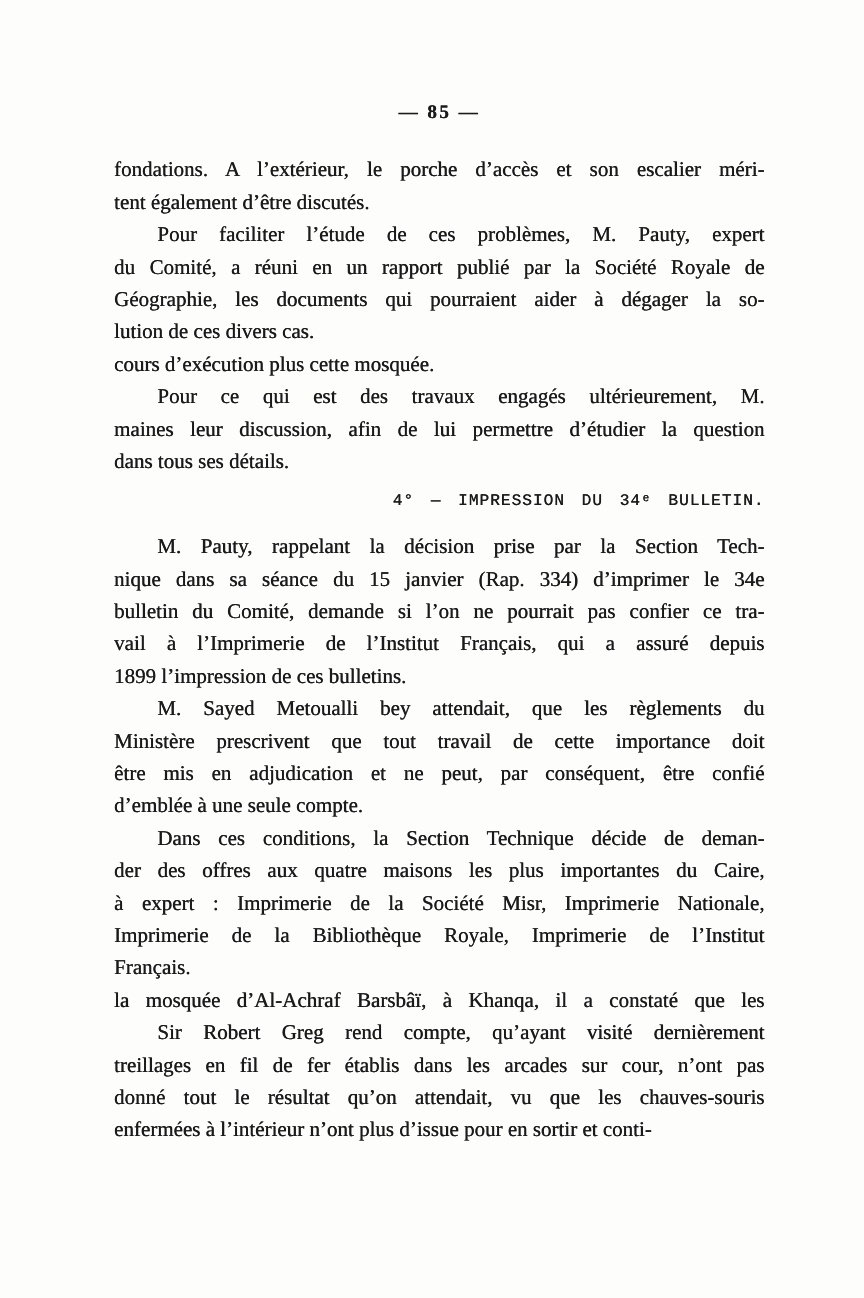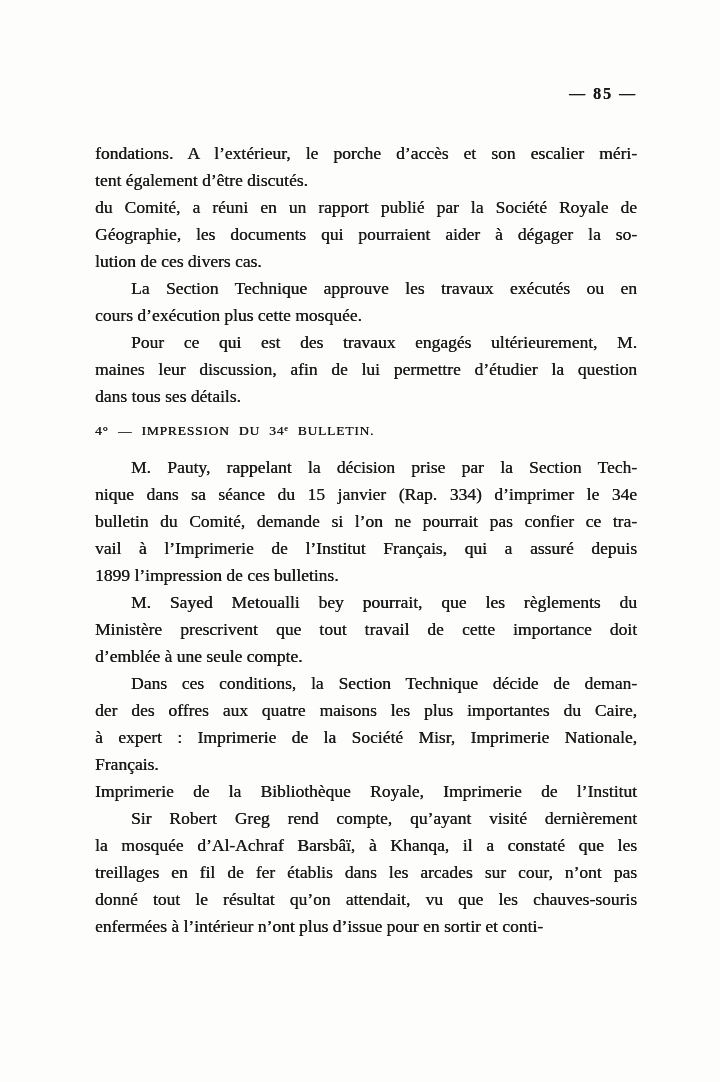--- a/index.html
+++ b/index.html
@@ -15,91 +15,93 @@
     background: #fdfdfc;
     padding: 84px 83px 0 95px;
     font-family: "Liberation Serif", "DejaVu Serif", serif;
     color: #1b1b1b;
     font-size: 17.5px;
     line-height: 27px;
     text-shadow: 0.3px 0 0 currentColor;
     overflow: hidden;
   }
   .page-number {
-    text-align: right;
+    text-align: center;
     font-size: 16px;
     line-height: 20px;
-    margin-bottom: 36px;
+    margin-bottom: 24px;
     letter-spacing: 2px;
     font-weight: bold;
   }
   .content { width: 100%; }
   .paragraph { margin: 0; }
   .line {
     text-align: justify;
     text-align-last: justify;
     white-space: nowrap;
   }
   .line.last { text-align-last: left; }
   .line.indent { padding-left: 36px; }
   .heading {
-    text-align: left;
+    text-align: right;
     font-size: 13.5px;
     line-height: 20px;
     margin: 11px 0 13px 0;
     letter-spacing: 0.8px;
     word-spacing: 5px;
     white-space: nowrap;
+    font-family: Liberation Mono, monospace;
   }
 </style>
 </head>
 <body>
 
 <div class="page">
   <div class="page-number">— 85 —</div>
   <div class="content">
       <div class="paragraph">
         <div class="line">fondations. A l’extérieur, le porche d’accès et son escalier méri-</div>
         <div class="line last">tent également d’être discutés.</div>
       </div>
       <div class="paragraph">
+        <div class="line indent">Pour faciliter l’étude de ces problèmes, M. Pauty, expert</div>
         <div class="line">du Comité, a réuni en un rapport publié par la Société Royale de</div>
         <div class="line">Géographie, les documents qui pourraient aider à dégager la so-</div>
         <div class="line last">lution de ces divers cas.</div>
       </div>
       <div class="paragraph">
-        <div class="line indent">La Section Technique approuve les travaux exécutés ou en</div>
         <div class="line last">cours d’exécution plus cette mosquée.</div>
       </div>
       <div class="paragraph">
         <div class="line indent">Pour ce qui est des travaux engagés ultérieurement, M.</div>
         <div class="line">maines leur discussion, afin de lui permettre d’étudier la question</div>
         <div class="line last">dans tous ses détails.</div>
       </div>
       <div class="heading">4° — IMPRESSION DU 34ᵉ BULLETIN.</div>
       <div class="paragraph">
         <div class="line indent">M. Pauty, rappelant la décision prise par la Section Tech-</div>
         <div class="line">nique dans sa séance du 15 janvier (Rap. 334) d’imprimer le 34e</div>
         <div class="line">bulletin du Comité, demande si l’on ne pourrait pas confier ce tra-</div>
         <div class="line">vail à l’Imprimerie de l’Institut Français, qui a assuré depuis</div>
         <div class="line last">1899 l’impression de ces bulletins.</div>
       </div>
       <div class="paragraph">
-        <div class="line indent">M. Sayed Metoualli bey pourrait, que les règlements du</div>
+        <div class="line indent">M. Sayed Metoualli bey attendait, que les règlements du</div>
         <div class="line">Ministère prescrivent que tout travail de cette importance doit</div>
+        <div class="line">être mis en adjudication et ne peut, par conséquent, être confié</div>
         <div class="line last">d’emblée à une seule compte.</div>
       </div>
       <div class="paragraph">
         <div class="line indent">Dans ces conditions, la Section Technique décide de deman-</div>
         <div class="line">der des offres aux quatre maisons les plus importantes du Caire,</div>
         <div class="line">à expert : Imprimerie de la Société Misr, Imprimerie Nationale,</div>
+        <div class="line">Imprimerie de la Bibliothèque Royale, Imprimerie de l’Institut</div>
         <div class="line last">Français.</div>
-        <div class="line">Imprimerie de la Bibliothèque Royale, Imprimerie de l’Institut</div>
       </div>
       <div class="paragraph">
+        <div class="line">la mosquée d’Al-Achraf Barsbâï, à Khanqa, il a constaté que les</div>
         <div class="line indent">Sir Robert Greg rend compte, qu’ayant visité dernièrement</div>
-        <div class="line">la mosquée d’Al-Achraf Barsbâï, à Khanqa, il a constaté que les</div>
         <div class="line">treillages en fil de fer établis dans les arcades sur cour, n’ont pas</div>
         <div class="line">donné tout le résultat qu’on attendait, vu que les chauves-souris</div>
         <div class="line last">enfermées à l’intérieur n’ont plus d’issue pour en sortir et conti-</div>
       </div>
     </div>
 </div>
 
 </body></html>

